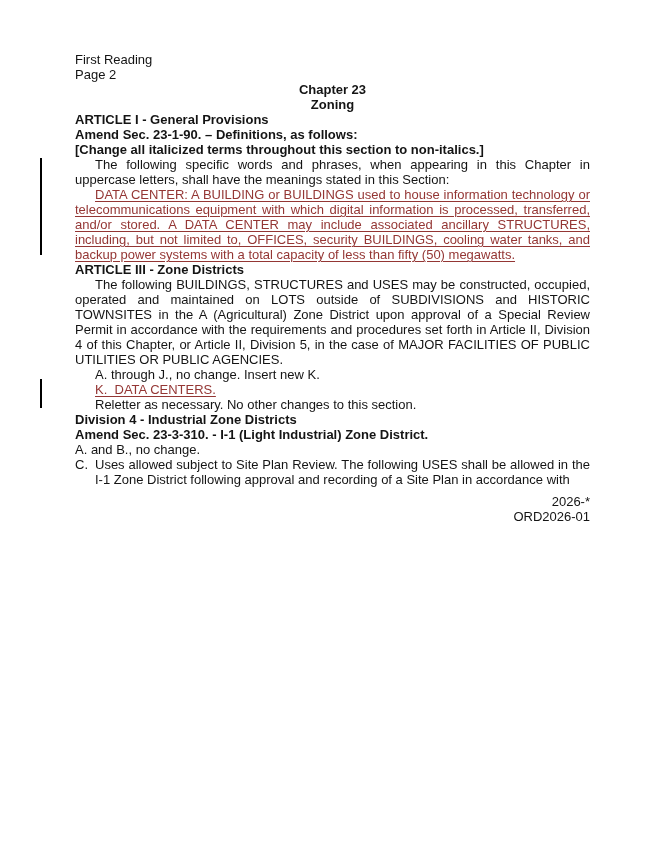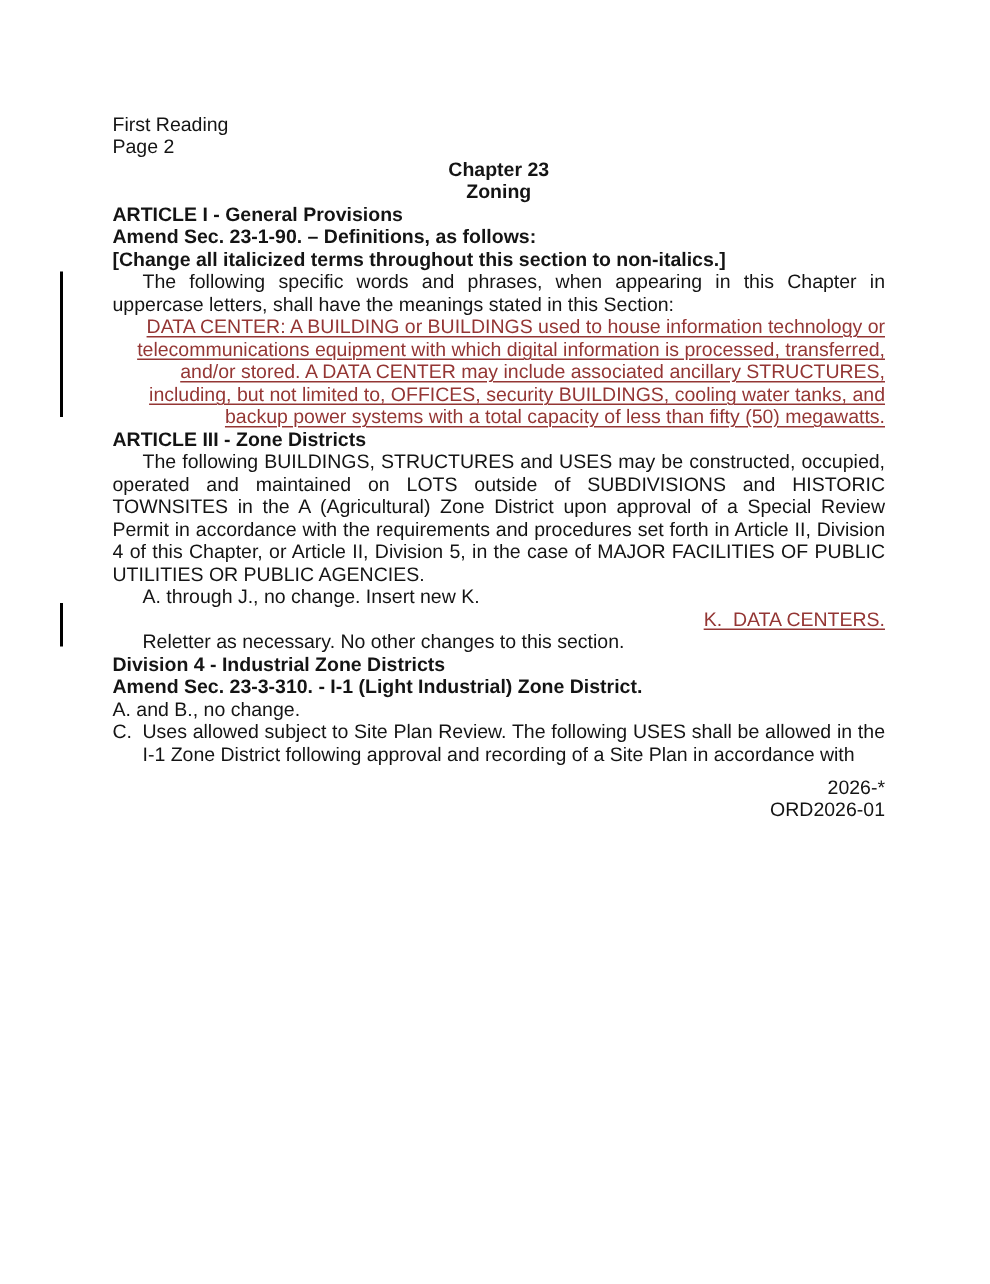--- a/index.html
+++ b/index.html
@@ -13,32 +13,32 @@
     font-family: "Liberation Sans", "DejaVu Sans", sans-serif;
     font-size: 13px;
     line-height: 15px;
     color: var(--ink, #141414);
   }
   .page {
     position: relative;
     box-sizing: border-box;
     width: 660px;
     height: 856px;
-    padding: 75px 70px 0 75px;
+    padding: 52px 70px 0 75px;
     overflow: hidden;
     background: var(--paper, #ffffff);
   }
   p, .line { margin: 0; }
   .block { }
   .bold { font-weight: bold; }
   .center { text-align: center; }
   .justify { text-align: justify; }
   .indent { text-indent: 20px; }
   .sub { margin-left: 20px; }
-  .rel { position: relative; text-align: right; }
+  .rel { position: relative; }
   .ins {
     color: var(--ins, #943634);
     text-decoration: underline;
     text-decoration-thickness: 1px;
     text-underline-offset: 2px;
   }
   .pre { white-space: pre-wrap; }
   .changebar {
     position: absolute;
     width: 2px;

